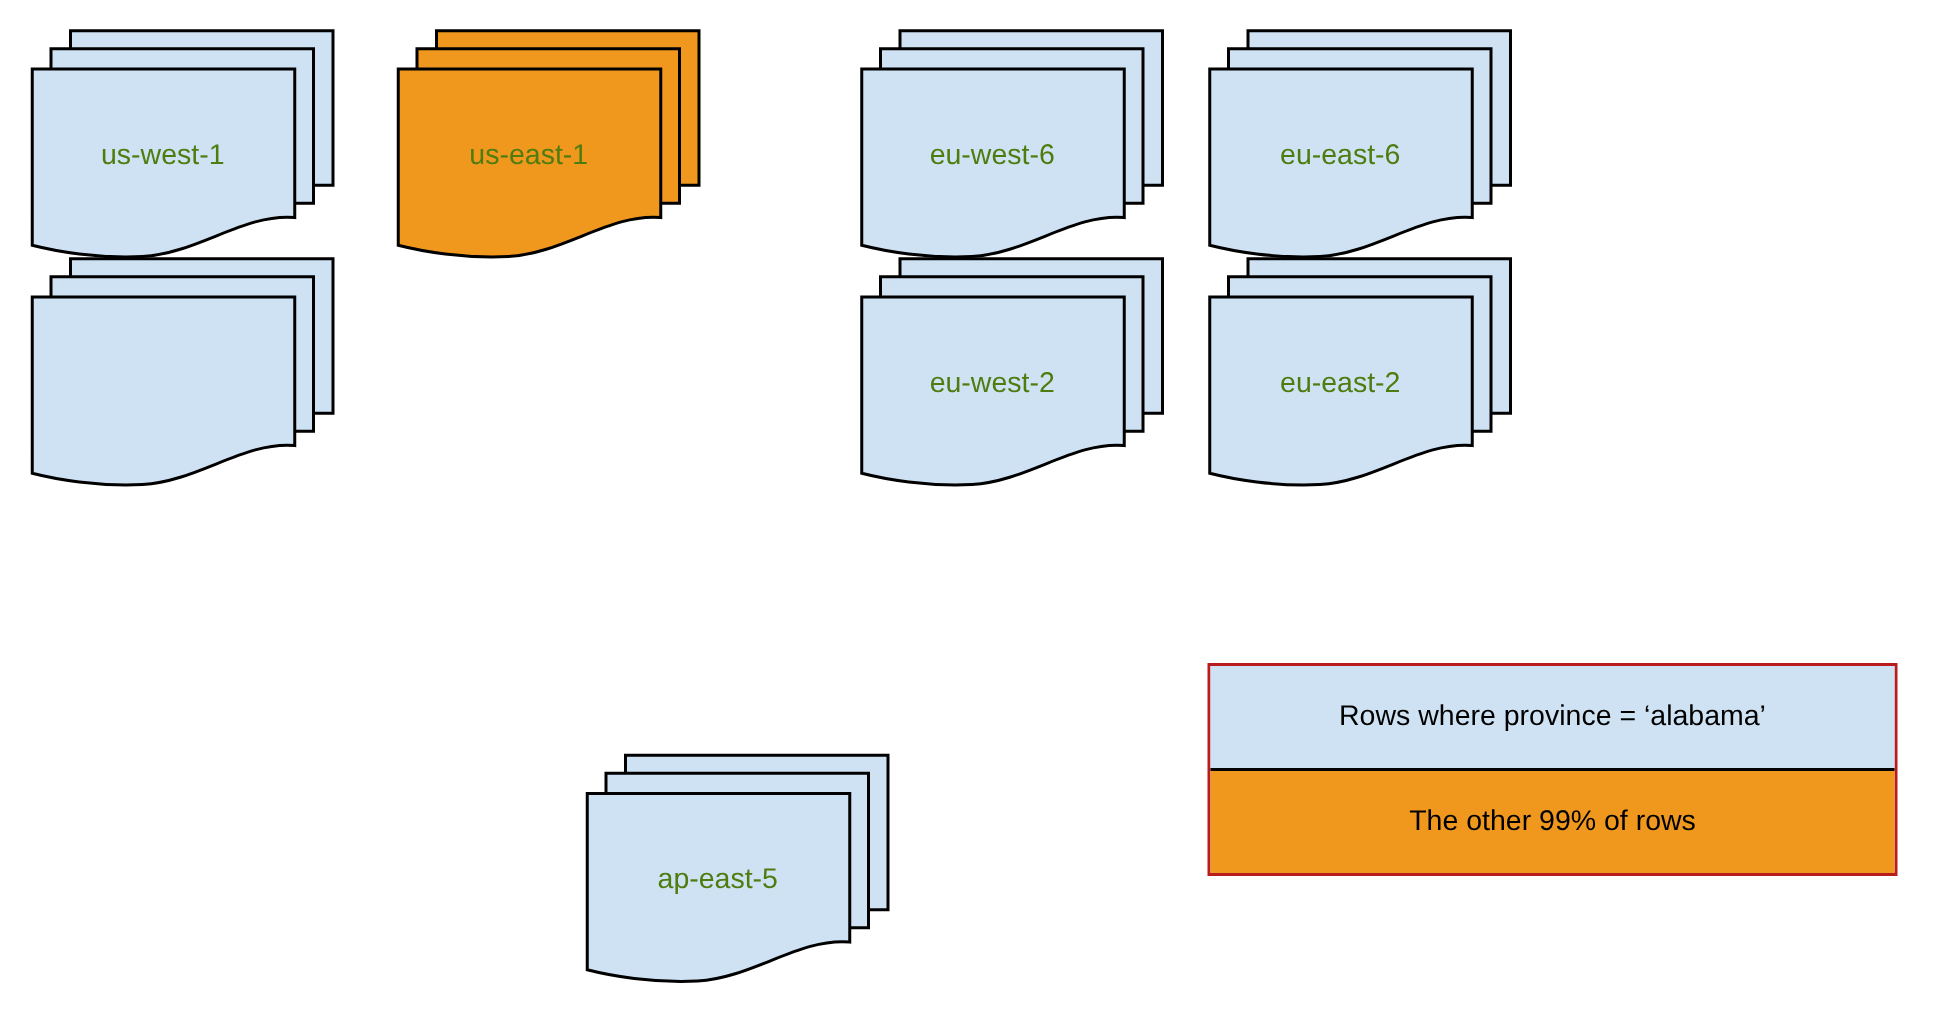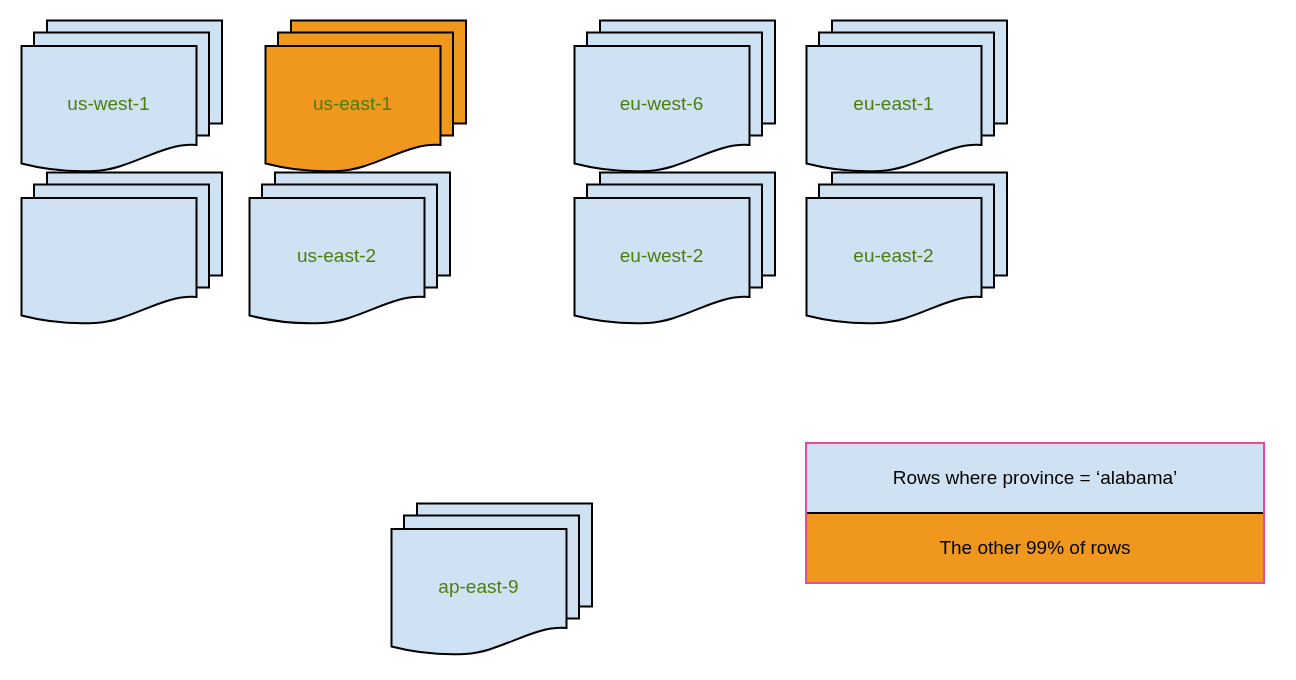--- a/index.html
+++ b/index.html
@@ -33,21 +33,21 @@
   .stack-eu-west-2 { left: 573px; top: 171px; }
   .stack-eu-east-2 { left: 805px; top: 171px; }
   .stack-ap-east-1 { left: 401px; top: 351px; }
   .stack-ap-east-2 { left: 390px; top: 502px; }
 
   .legend {
     position: absolute;
     left: 805px;
     top: 442px;
     width: 456px;
-    border: 2px solid #ec4899;
+    border: 2px solid #b91c1c;
     background: #fff;
   }
   .legend-row {
     height: 68px;
     display: flex;
     align-items: center;
     justify-content: center;
     font-size: 19px;
   }
   .legend-row + .legend-row { border-top: 2px solid #000; }
@@ -89,56 +89,50 @@
     <svg class="stack-svg" viewBox="0 0 204 154" width="204" height="154">
       <use href="#doc-stack" fill="#cfe2f3"></use>
     </svg>
     <div class="stack-label">eu-west-6</div>
   </div>
 
   <div class="stack stack-eu-east-1">
     <svg class="stack-svg" viewBox="0 0 204 154" width="204" height="154">
       <use href="#doc-stack" fill="#cfe2f3"></use>
     </svg>
-    <div class="stack-label">eu-east-1</div>
+    <div class="stack-label">eu-east-6</div>
   </div>
 
   <div class="stack stack-us-west-2">
     <svg class="stack-svg" viewBox="0 0 204 154" width="204" height="154">
       <use href="#doc-stack" fill="#cfe2f3"></use>
     </svg>
   </div>
 
-  <div class="stack stack-us-east-2">
-    <svg class="stack-svg" viewBox="0 0 204 154" width="204" height="154">
-      <use href="#doc-stack" fill="#cfe2f3"></use>
-    </svg>
-    <div class="stack-label">us-east-2</div>
-  </div>
 
   <div class="stack stack-eu-west-2">
     <svg class="stack-svg" viewBox="0 0 204 154" width="204" height="154">
       <use href="#doc-stack" fill="#cfe2f3"></use>
     </svg>
     <div class="stack-label">eu-west-2</div>
   </div>
 
   <div class="stack stack-eu-east-2">
     <svg class="stack-svg" viewBox="0 0 204 154" width="204" height="154">
       <use href="#doc-stack" fill="#cfe2f3"></use>
     </svg>
     <div class="stack-label">eu-east-2</div>
   </div>
 
 
   <div class="stack stack-ap-east-2">
     <svg class="stack-svg" viewBox="0 0 204 154" width="204" height="154">
       <use href="#doc-stack" fill="#cfe2f3"></use>
     </svg>
-    <div class="stack-label">ap-east-9</div>
+    <div class="stack-label">ap-east-5</div>
   </div>
 
   <div class="legend">
     <div class="legend-row legend-row-blue">
       <span>Rows where province = ‘alabama’</span>
     </div>
     <div class="legend-row legend-row-orange">
       <span>The other 99% of rows</span>
     </div>
   </div>

